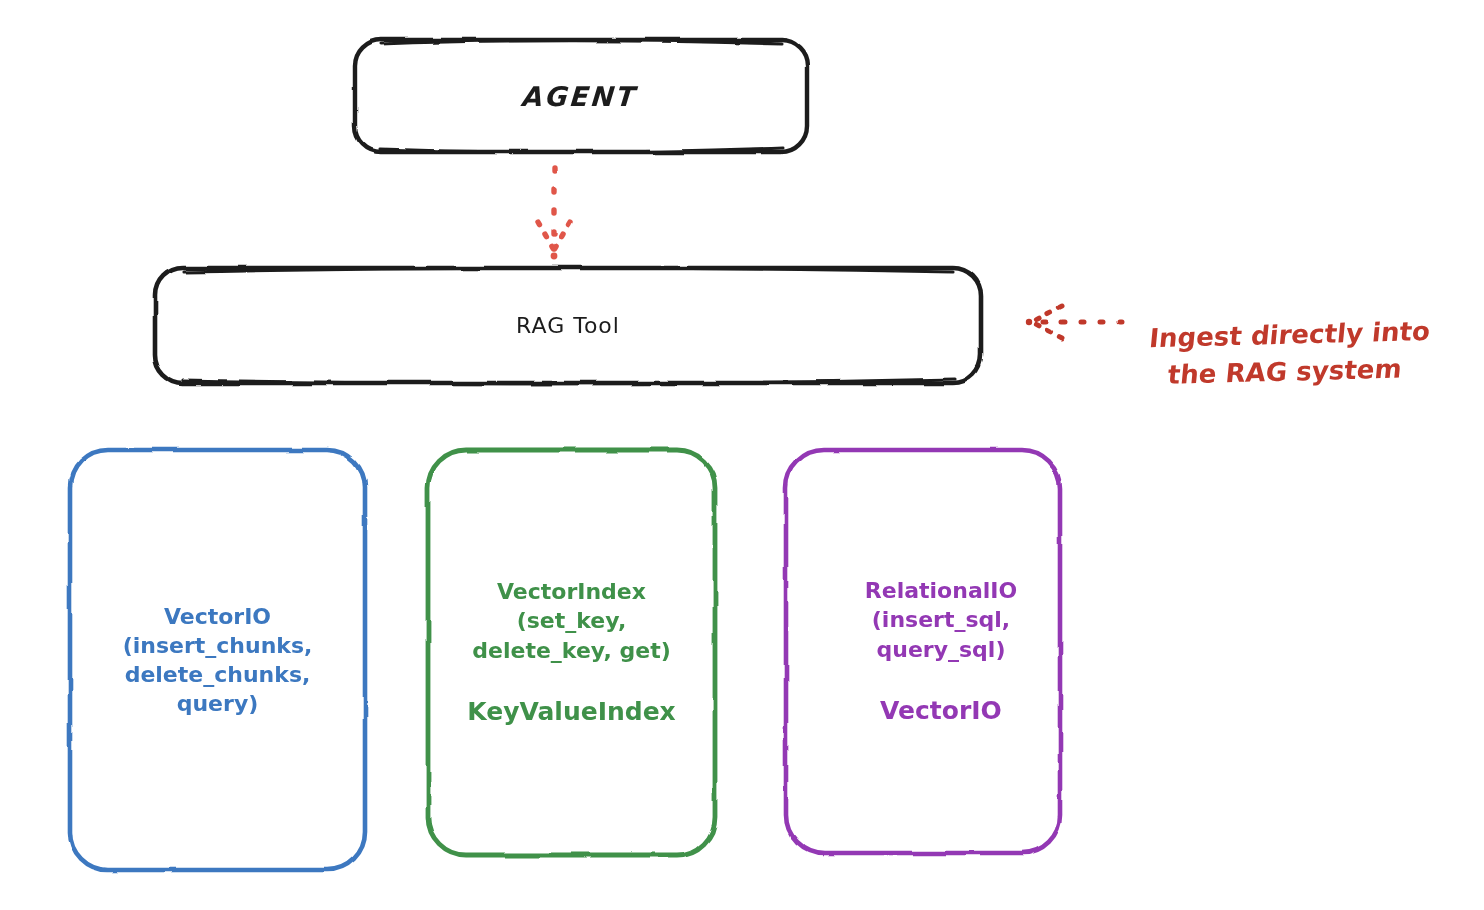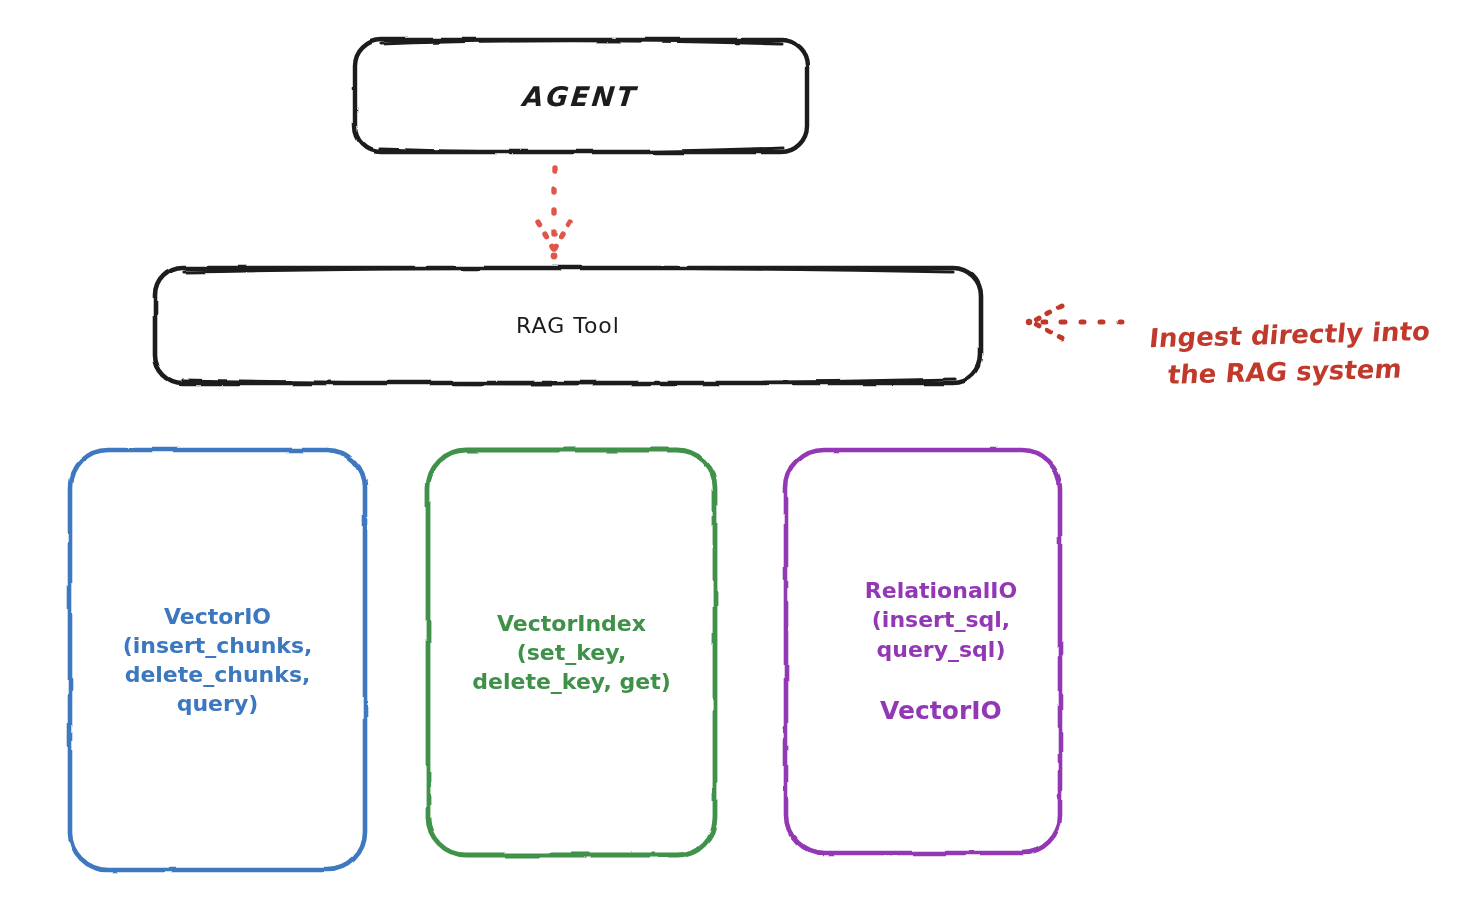--- a/index.html
+++ b/index.html
@@ -194,20 +194,21 @@
   <div class="block primary">VectorIO
 (insert_chunks,
 delete_chunks,
 query)</div>
 </div>
 
 <div class="node card" id="keyvalueio-node">
   <div class="block primary">VectorIndex
 (set_key,
 delete_key, get)</div>
+  <div class="block secondary">KeyValueIndex</div>
 </div>
 
 <div class="node card" id="relationalio-node">
   <div class="block primary">RelationalIO
 (insert_sql,
 query_sql)</div>
   <div class="block secondary">VectorIO</div>
 </div>
 
 <div id="annotation-text">

